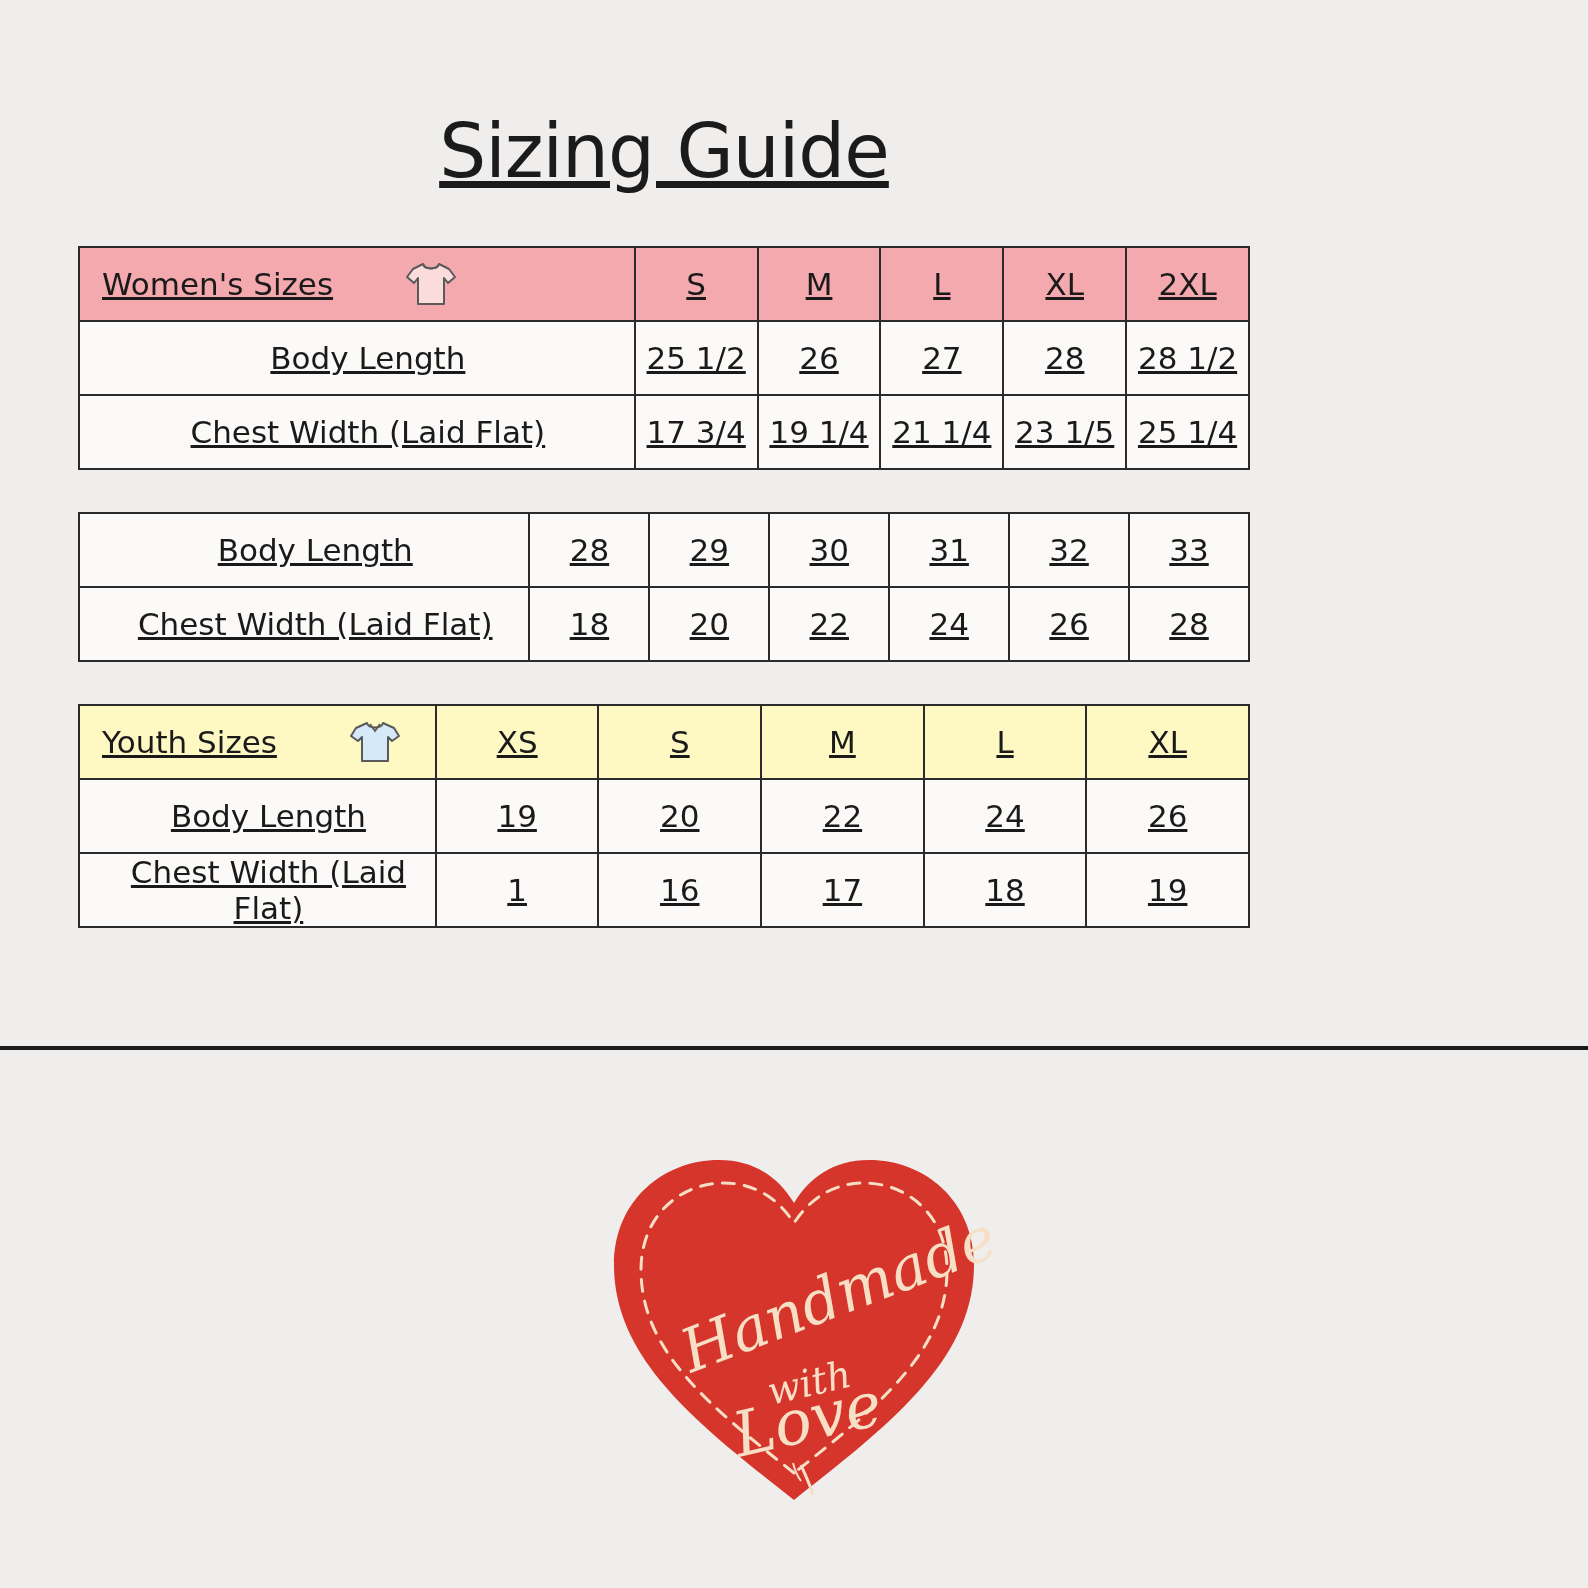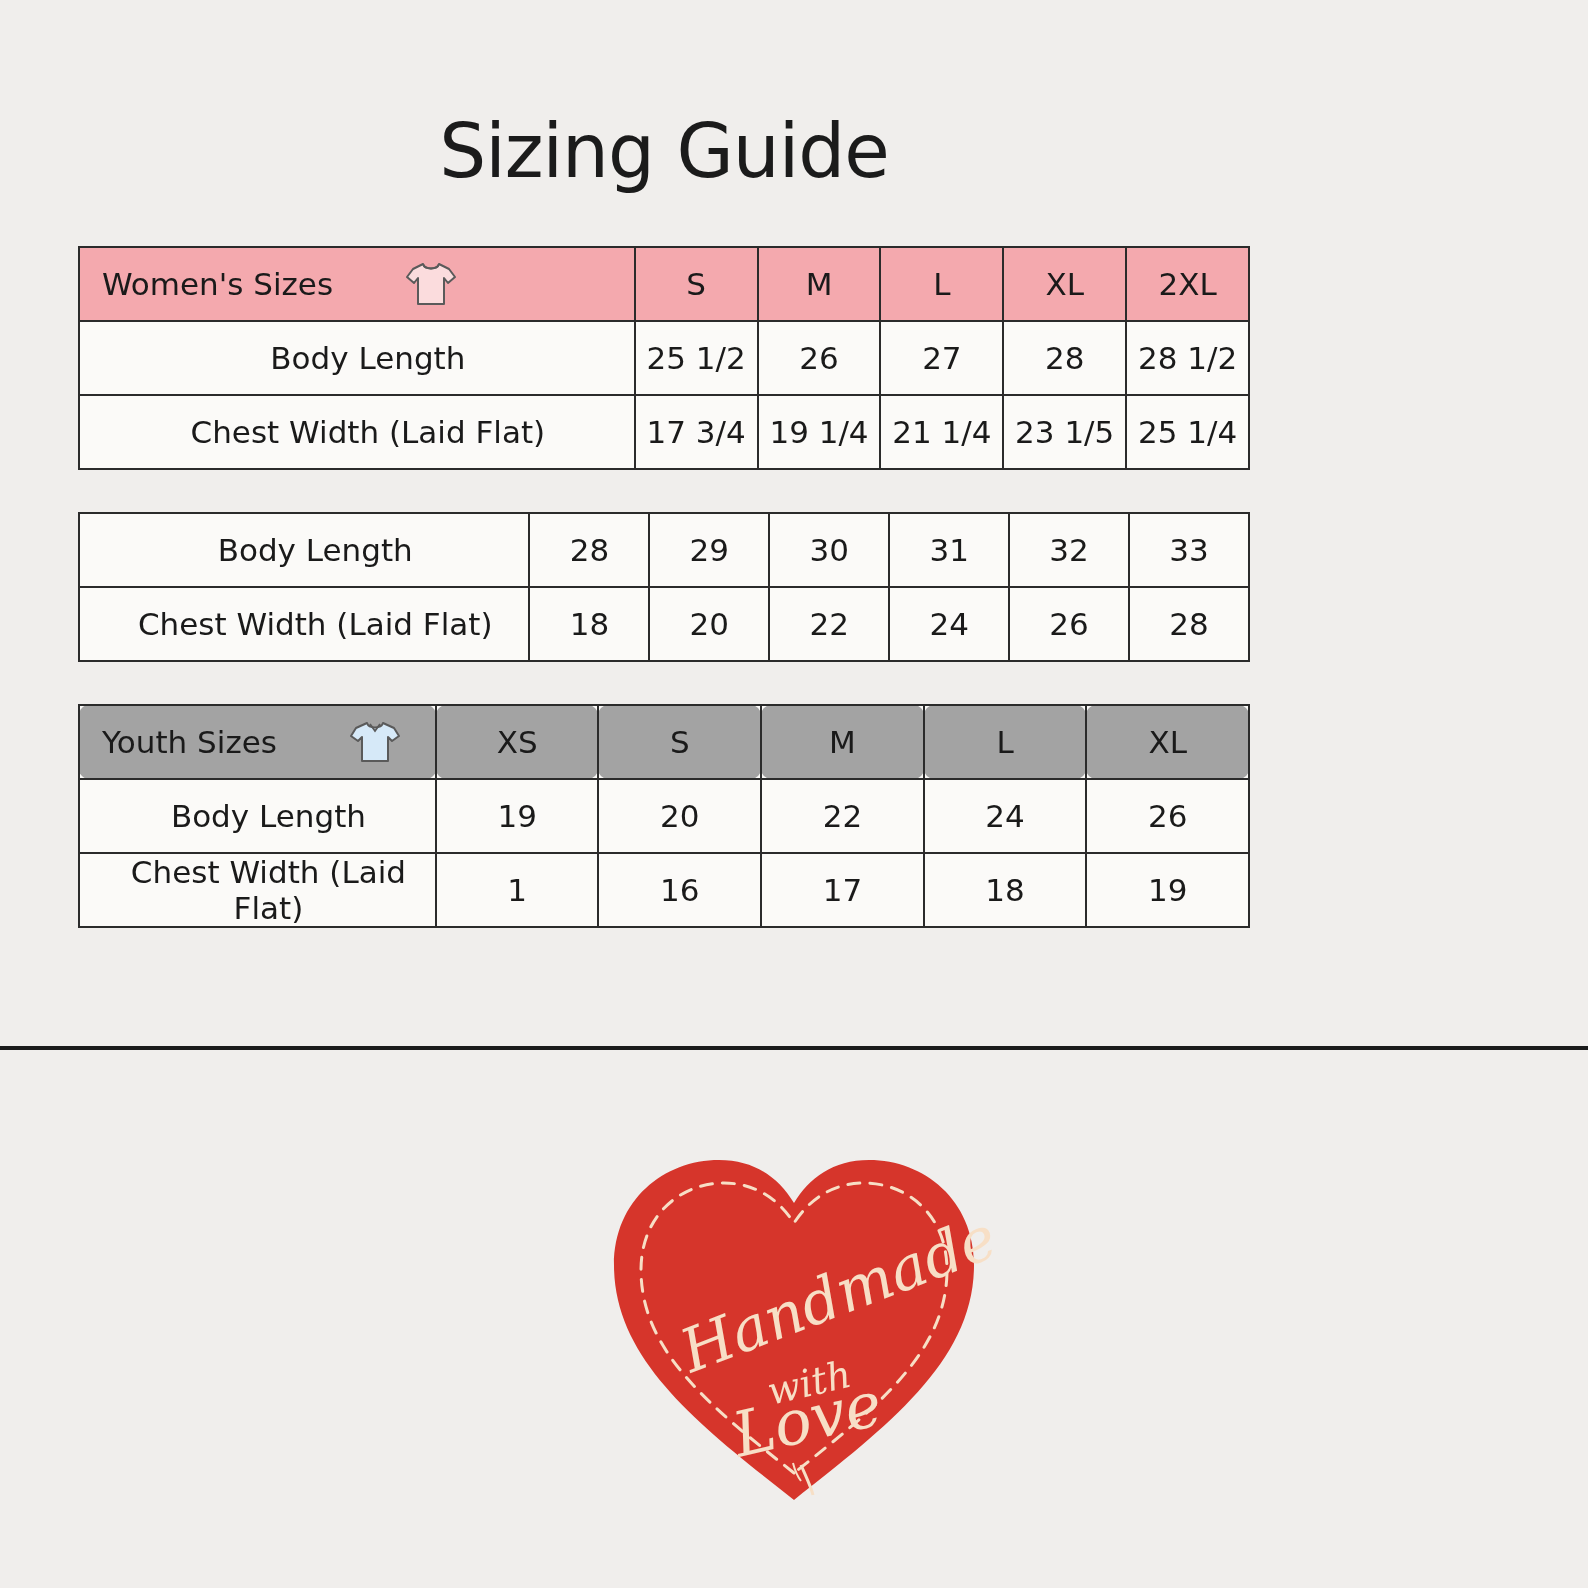--- a/index.html
+++ b/index.html
@@ -12,20 +12,21 @@
     background: #f0eeec;
     font-family: "DejaVu Sans", sans-serif;
     color: #1a1a1a;
     overflow: hidden;
   }
   .page {
     position: relative;
     width: 1328px;
     height: 1588px;
     box-sizing: border-box;
+    text-decoration: underline;
   }
   .title {
     text-align: center;
     font-size: 74px;
     font-weight: 400;
     letter-spacing: -1px;
     color: #1b1b1b;
     margin: 0;
     padding-top: 108px;
     font-family: "DejaVu Sans", sans-serif;
@@ -77,21 +78,21 @@
   }
   .cat-icon {
     display: inline-flex;
     align-items: center;
     justify-content: center;
     margin-left: 70px;
   }
   
   .women .hdr-row td { background: #f4a9ae; }
   .men .hdr-row td { background: #9bdcc0; }
-  .youth .hdr-row td { background: #a3a3a3; border-radius: 10px; }
+  .youth .hdr-row td { background: #fef9c3; }
 
   .divider {
     position: absolute;
     left: 0;
     top: 1046px;
     width: 1588px;
     height: 4px;
     background: #1b1b1b;
   }
   .heart-wrap {

